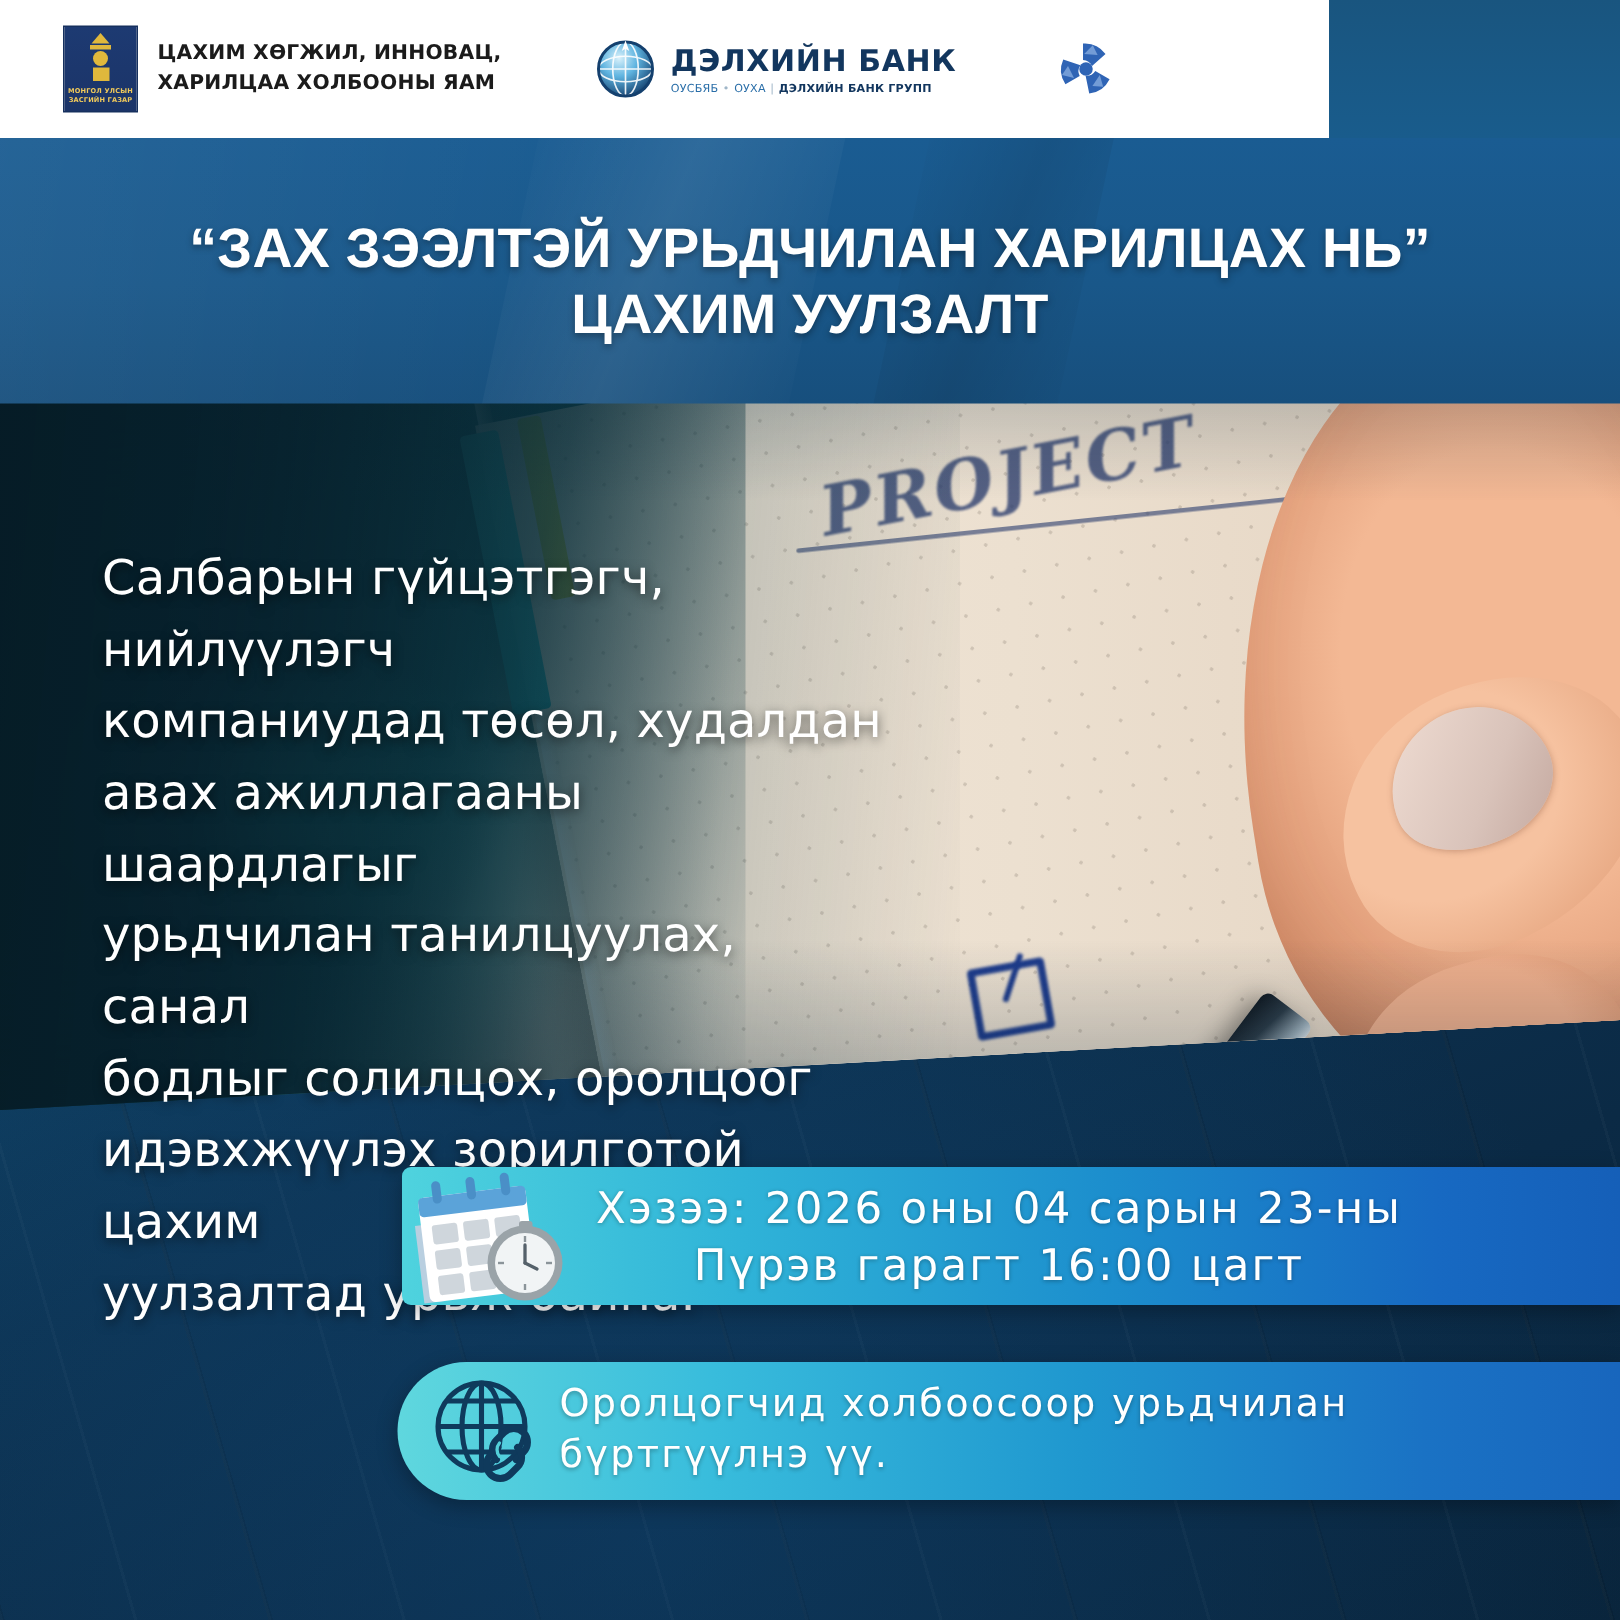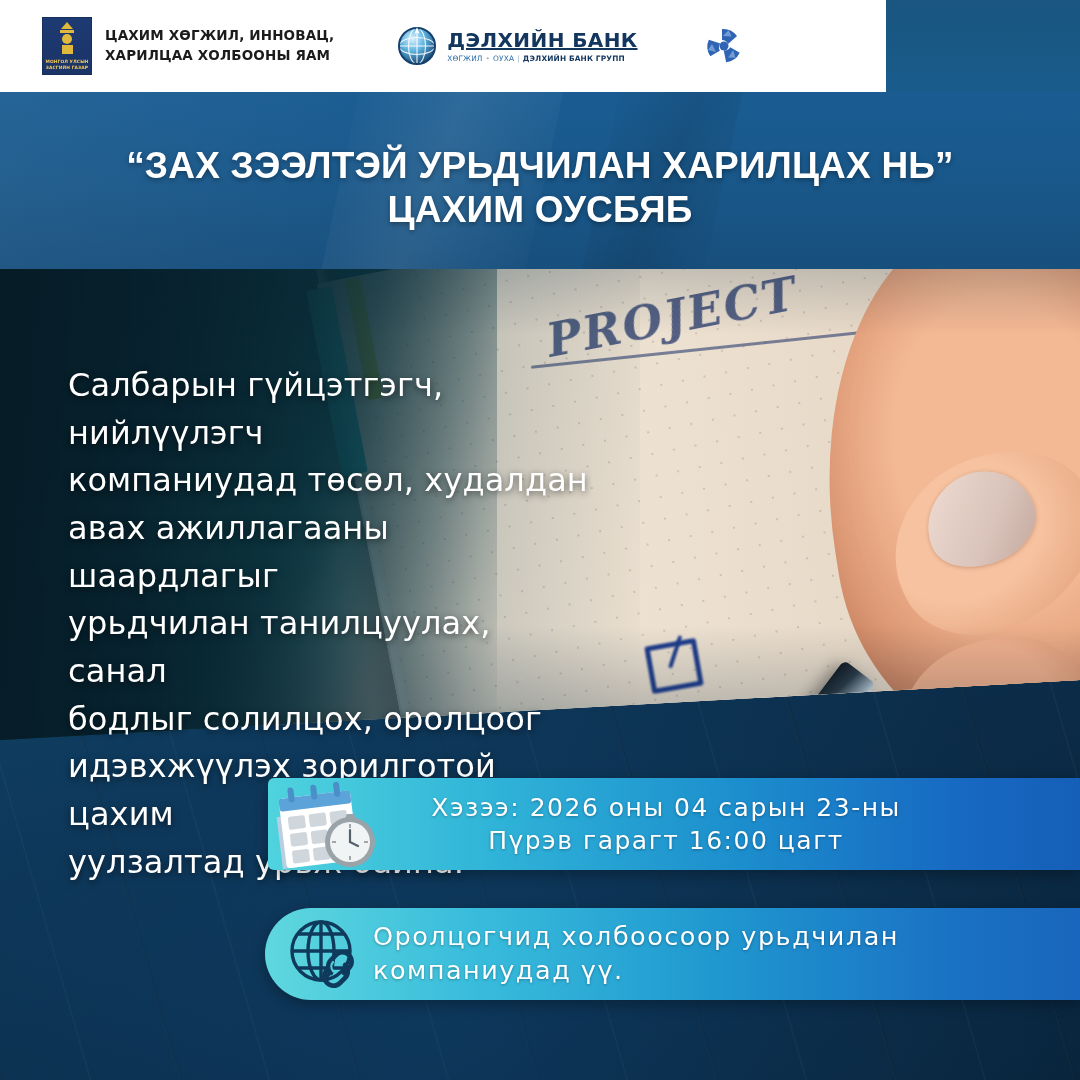--- a/index.html
+++ b/index.html
@@ -94,21 +94,21 @@
     font-size:13.5px; font-weight:bold; line-height:1.45;
     color:#1b1b1b; letter-spacing:.15px;
     white-space:pre-line;
   }
 
   .logo-wb { margin-left:62px; }
   .wb-globe { width:42px; height:42px; position:relative; }
   .wb-text { margin-left:9px; }
   .wb-title {
     font-size:20px; font-weight:bold; color:#12365e;
-    letter-spacing:.4px; line-height:1;text-decoration:underline;
+    letter-spacing:.4px; line-height:1;
   }
   .wb-sub {
     font-size:7.4px; color:#2a6ea8; margin-top:4px;
     letter-spacing:.15px; white-space:nowrap;
   }
   .wb-sub .sep { color:#9fb6c8; margin:0 3px; }
   .wb-sub .grp { color:#12365e; font-weight:bold; }
 
   .logo-smart { margin-left:66px; }
   .smart-mark { width:40px; height:40px; }
@@ -361,21 +361,21 @@
     left:265px; top:908px;
     width:815px; height:92px;
     background:linear-gradient(90deg,#5fd7de 0%,#38bcdc 26%,#1f97cf 56%,#1a72c4 84%,#1866bd 100%);
     border-radius:46px 0 0 46px;
     box-shadow:0 4px 14px rgba(0,0,0,.30);
   }
   .banner-date-text {
     margin-left:118px;
     color:#ffffff;
     font-family:"DejaVu Sans", sans-serif;
-    font-size:25px;
+    font-size:29px;
     line-height:1.32;
     letter-spacing:1.5px;
     text-align:center;
     width:560px;
     white-space:pre-line;
     text-shadow:0 1px 3px rgba(0,0,0,.30);
   }
   .banner-reg-text {
     margin-left:108px;
     color:#ffffff;
@@ -447,21 +447,21 @@
 авах ажиллагааны шаардлагыг
 урьдчилан танилцуулах, санал
 бодлыг солилцох, оролцоог
 идэвхжүүлэх зорилготой цахим
 уулзалтад  урьж байна.</div>
 
   <div class="title-band">
     <div class="sheen"></div>
     <div class="sheen2"></div>
     <div class="title-text">“ЗАХ ЗЭЭЛТЭЙ УРЬДЧИЛАН ХАРИЛЦАХ НЬ”
-ЦАХИМ ОУСБЯБ</div>
+ЦАХИМ УУЛЗАЛТ</div>
   </div>
 
   <div class="logo-strip-right"></div>
   <div class="logo-strip">
 
     <div class="logo-block logo-gov">
       <div class="emblem">
         <div class="soyombo">
           <div class="s-top"></div>
           <div class="s-bar"></div>
@@ -492,21 +492,21 @@
             <line x1="3" y1="21" x2="39" y2="21"></line>
             <line x1="21" y1="3" x2="21" y2="39"></line>
           </g>
           <circle cx="21" cy="21" r="18" fill="none" stroke="#14406e" stroke-width="2"></circle>
           <path d="M21 2 L23.5 9 L21 7.5 L18.5 9 Z" fill="#ffffff"></path>
         </svg>
       </div>
       <div class="wb-text">
         <div class="wb-title">ДЭЛХИЙН БАНК</div>
         <div class="wb-sub">
-          <span>ХӨГЖИЛ</span><span class="sep">•</span><span>ОУХА</span><span class="sep">|</span><span class="grp">ДЭЛХИЙН БАНК ГРУПП</span>
+          <span>ОУСБЯБ</span><span class="sep">•</span><span>ОУХА</span><span class="sep">|</span><span class="grp">ДЭЛХИЙН БАНК ГРУПП</span>
         </div>
       </div>
     </div>
 
     <div class="logo-block logo-smart">
       <div class="smart-mark">
         <svg viewBox="0 0 40 40" width="40" height="40">
           <g transform="translate(20,20)">
             <g fill="#2f64b5">
               <path d="M-2,-17 A17,17 0 0,1 13,-10 L4,-2 A7,7 0 0,0 -2,-6 Z" transform="rotate(0)"></path>
@@ -564,21 +564,21 @@
         </g>
         <line x1="92" y1="70" x2="92" y2="58" stroke="#55616a" stroke-width="2.2" stroke-linecap="round"></line>
         <line x1="92" y1="70" x2="100" y2="74" stroke="#55616a" stroke-width="2.2" stroke-linecap="round"></line>
         <rect x="88" y="42" width="9" height="7" rx="2" fill="#9aa3a8"></rect>
       </g>
     </svg>
   </div>
 
   <div class="banner banner-reg">
     <div class="banner-reg-text">Оролцогчид холбоосоор урьдчилан
-компаниудад үү.</div>
+бүртгүүлнэ үү.</div>
   </div>
   <div class="globe-icon">
     <svg viewBox="0 0 74 74" width="74" height="74">
       <g fill="none" stroke="#0f3a5c" stroke-width="3.4">
         <circle cx="34" cy="34" r="29"></circle>
         <ellipse cx="34" cy="34" rx="13" ry="29"></ellipse>
         <line x1="5" y1="34" x2="63" y2="34"></line>
         <line x1="11" y1="17" x2="57" y2="17"></line>
         <line x1="11" y1="51" x2="57" y2="51"></line>
         <line x1="34" y1="5" x2="34" y2="63"></line>

